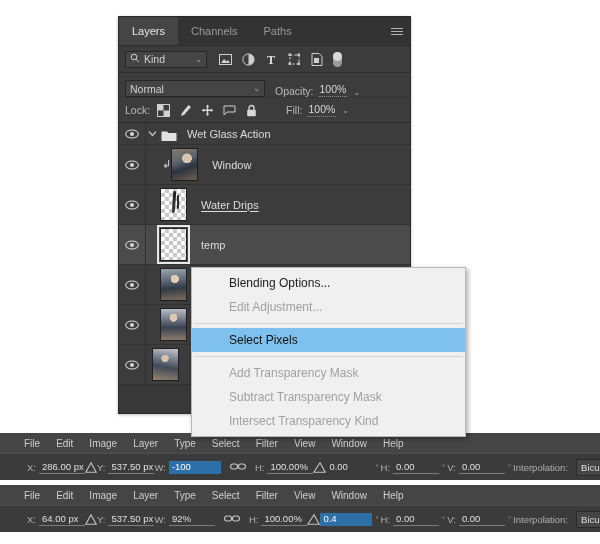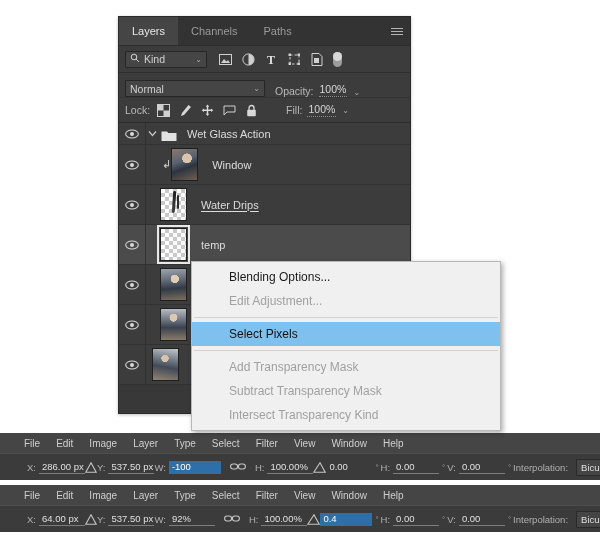--- a/index.html
+++ b/index.html
@@ -138,21 +138,21 @@
     background:linear-gradient(180deg,#1a1a1a,#444);transform:translateX(-50%) rotate(4deg);
     border-radius:2px;
   }
   .drip2{
     position:absolute;left:62%;top:20%;width:2px;height:46%;
     background:#2a2a2a;border-radius:2px;
   }
 
   
   #context-menu{
-    position:absolute;left:191px;top:261px;width:310px;
+    position:absolute;left:191px;top:267px;width:275px;
     background:#f0f0f0;border:1px solid #b8b8b8;
     box-shadow:2px 2px 5px rgba(0,0,0,.32);
     padding:3px 0 3px 0;box-sizing:border-box;z-index:20;
   }
   .mi{
     height:24px;display:flex;align-items:center;padding-left:37px;
     font-size:12px;color:#1b1b1b;white-space:nowrap;
   }
   .mi.disabled{color:#a0a0a0;}
   .mi.highlight{background:#7ec0ee;color:#111;}

